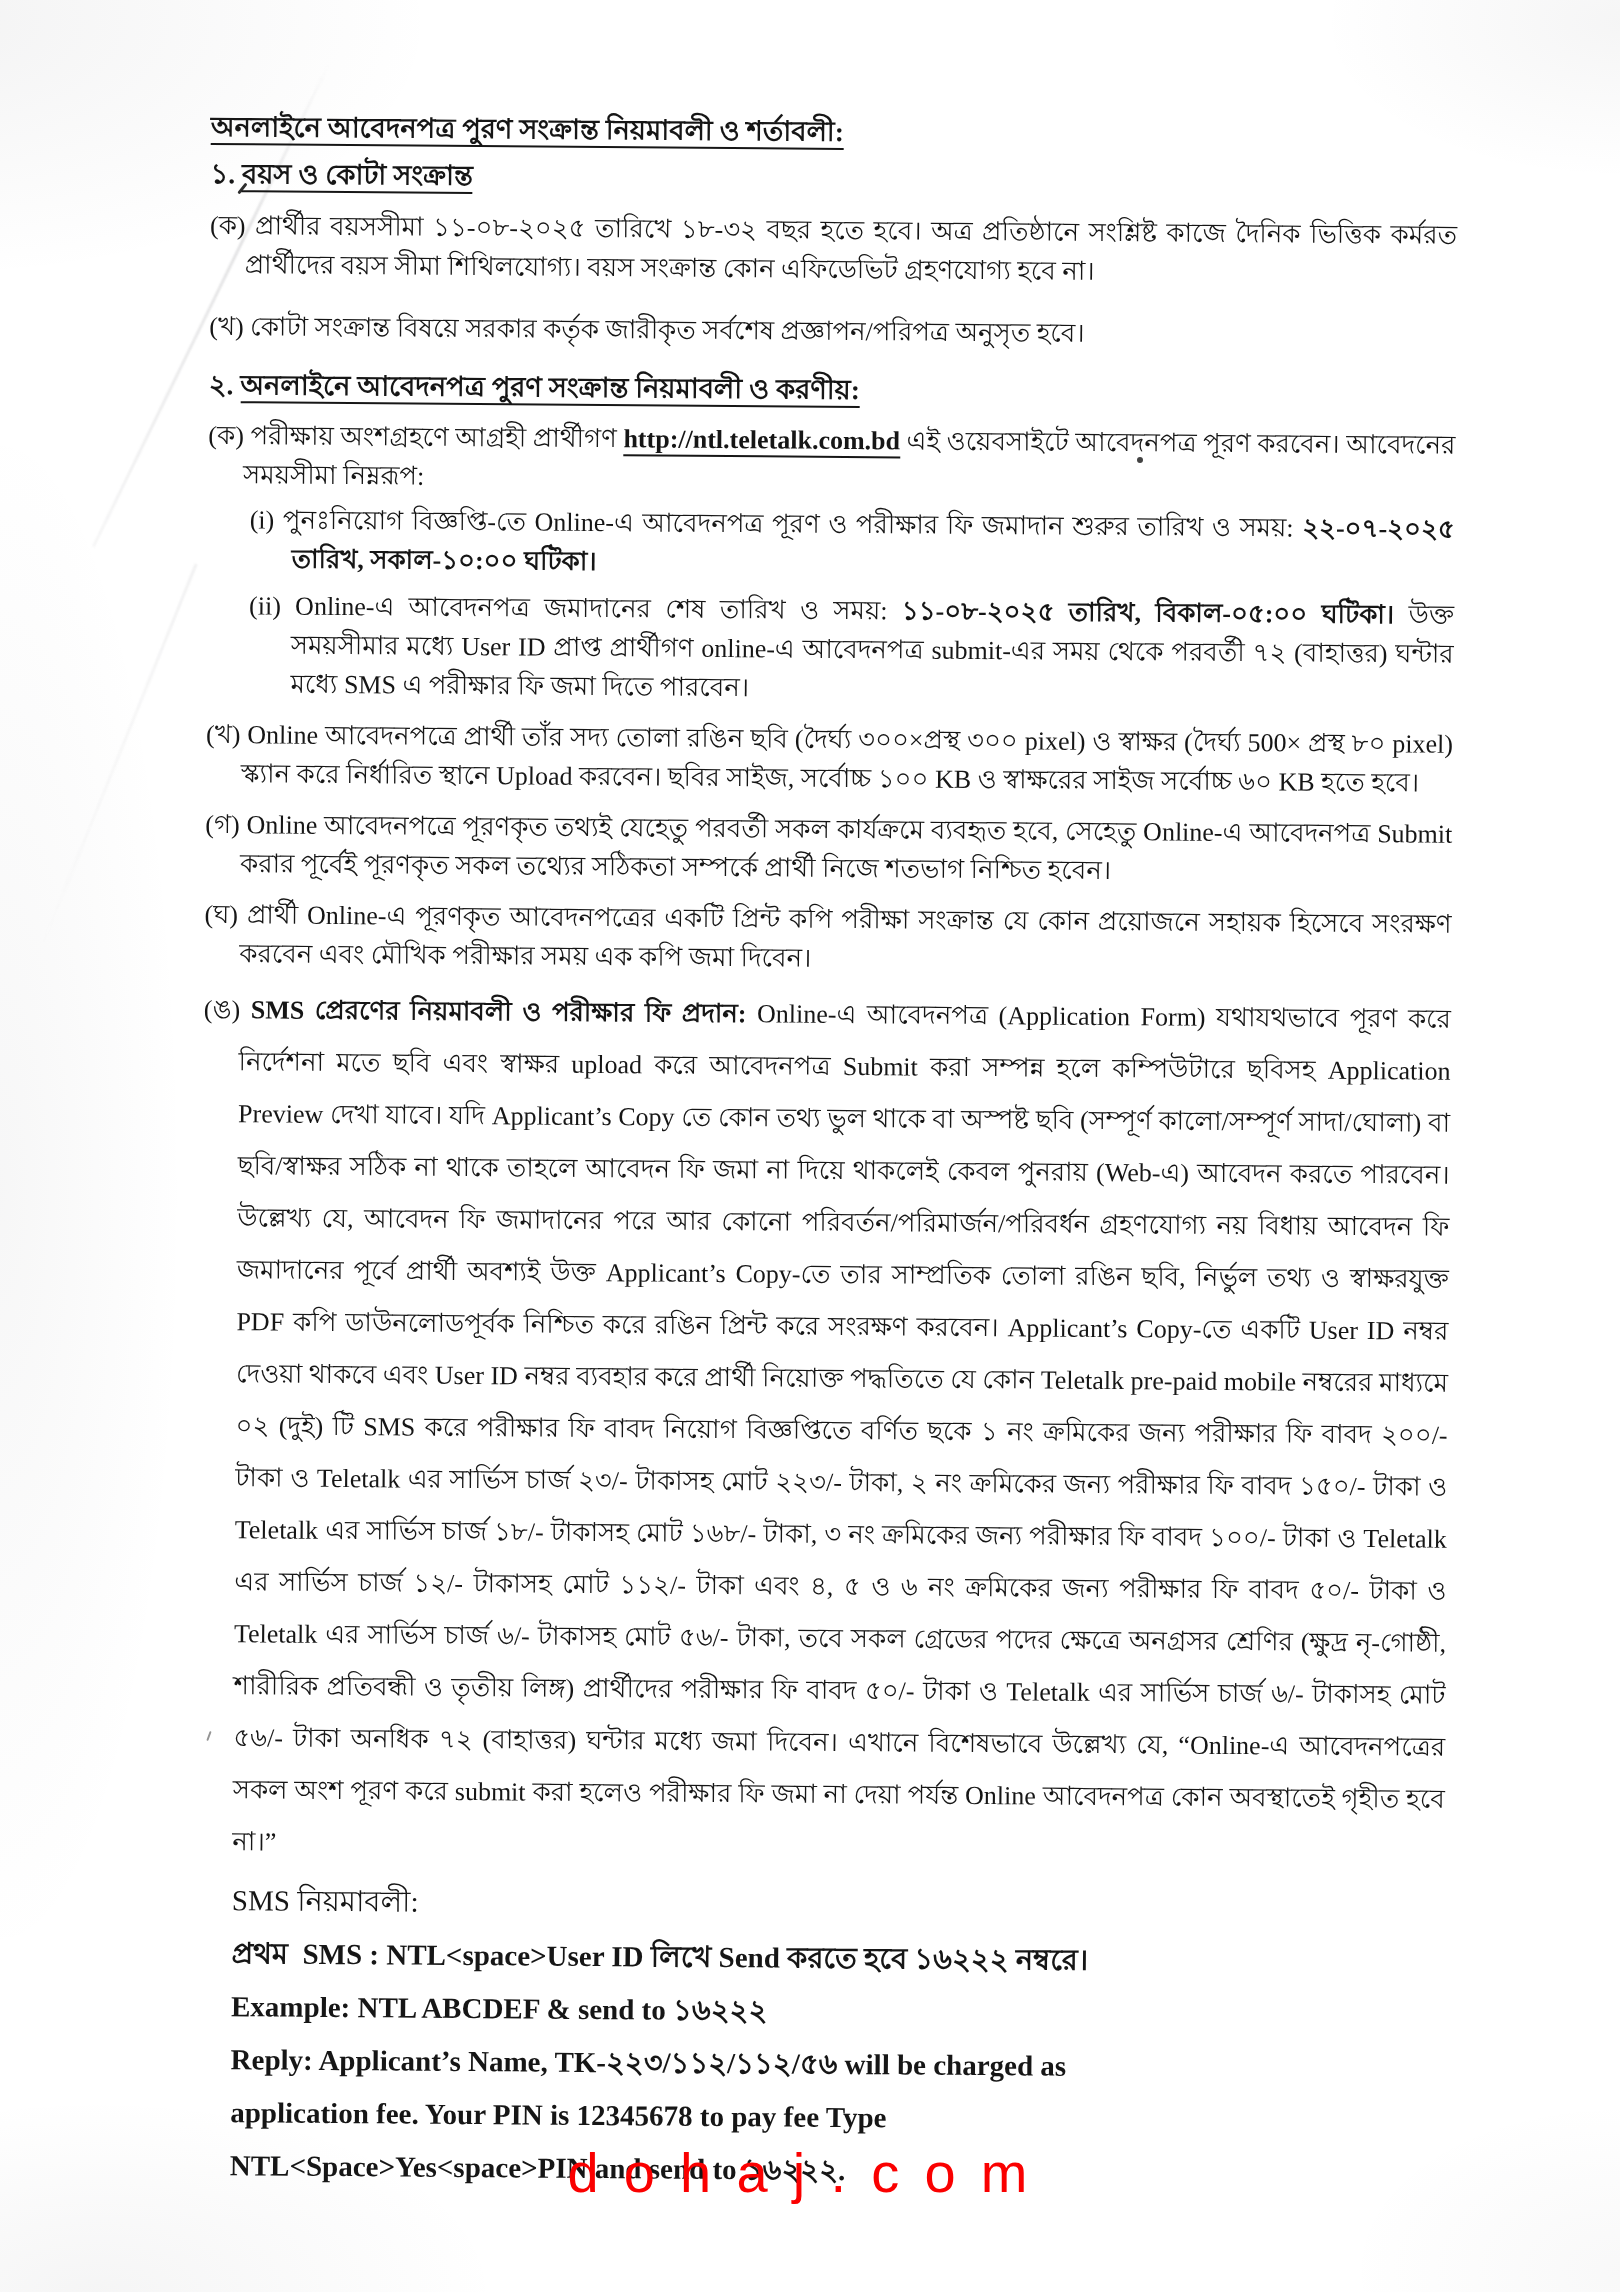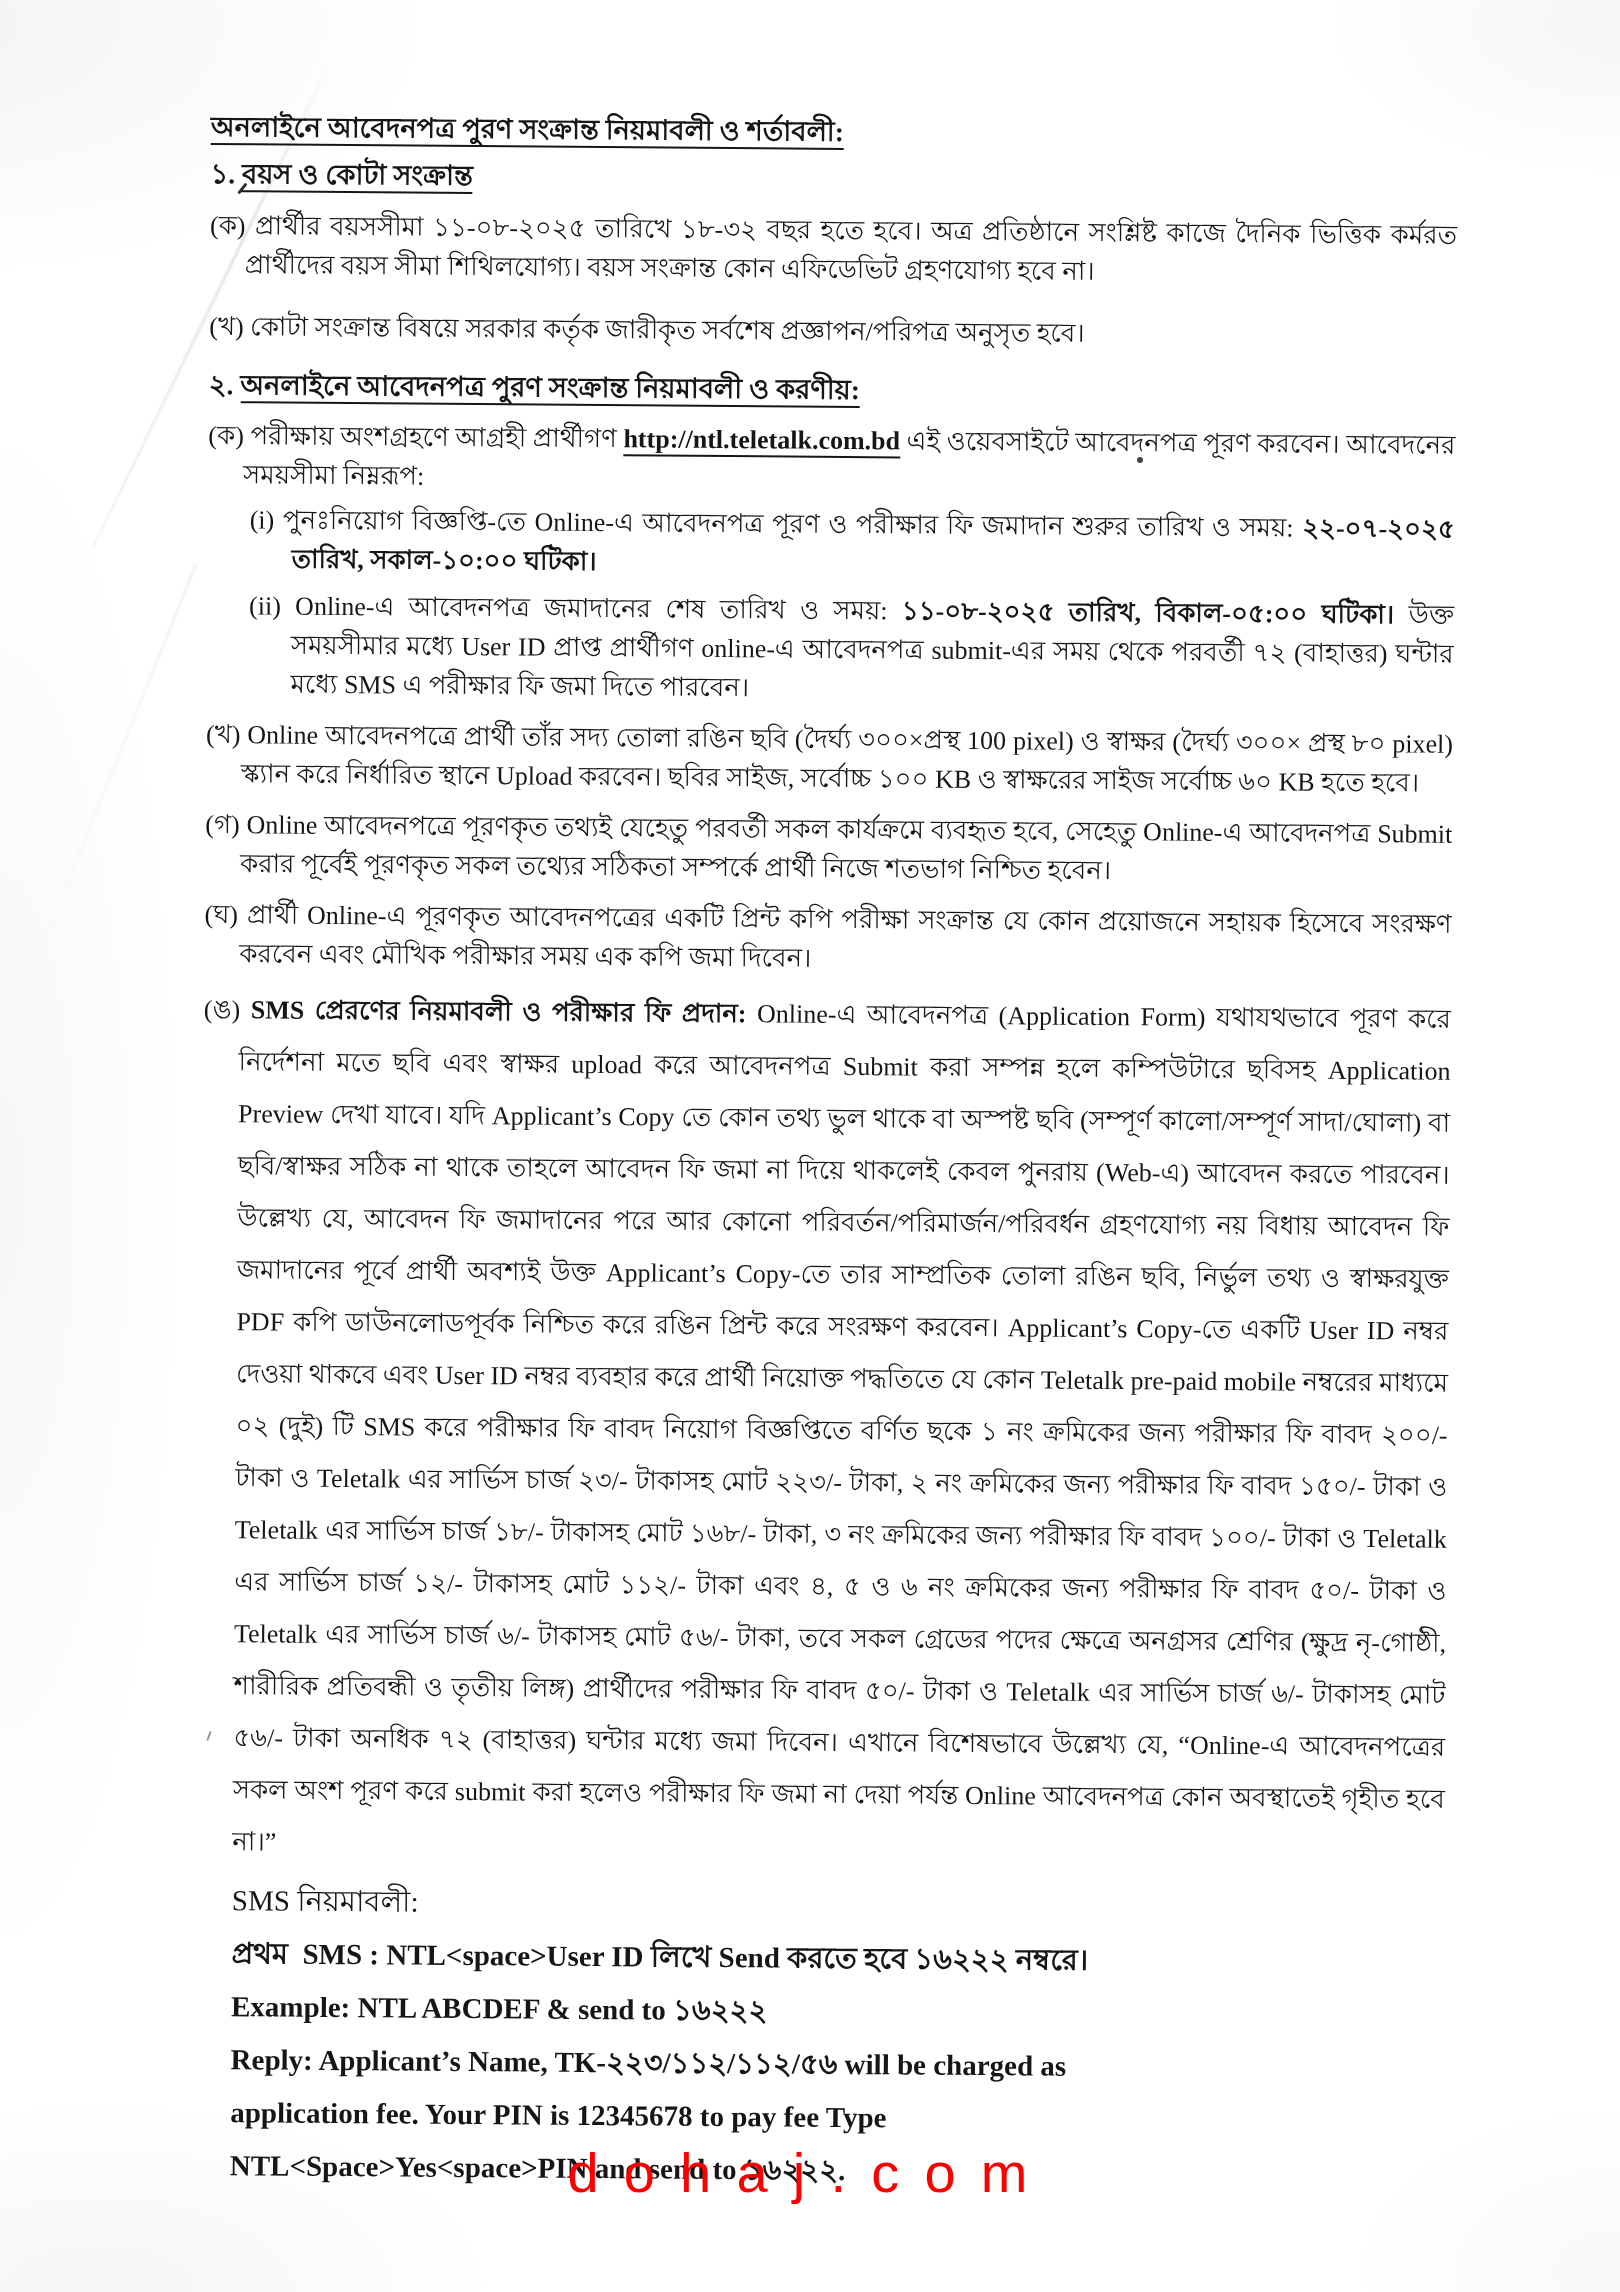--- a/index.html
+++ b/index.html
@@ -111,21 +111,21 @@
   <div class="para mb20"><span>(খ) কোটা সংক্রান্ত বিষয়ে সরকার কর্তৃক জারীকৃত সর্বশেষ প্রজ্ঞাপন/পরিপত্র অনুসৃত হবে।</span></div>
 
   <div class="h h2"><span class="b">২. </span><span class="b u">অনলাইনে আবেদনপত্র পুরণ সংক্রান্ত নিয়মাবলী ও করণীয়:</span></div>
 
   <div class="para mb6"><span>(ক) পরীক্ষায় অংশগ্রহণে আগ্রহী প্রার্থীগণ </span><span class="b u">http://ntl.teletalk.com.bd</span><span> এই ওয়েবসাইটে আবেদনপত্র পূরণ করবেন। আবেদনের সময়সীমা নিম্নরূপ:</span></div>
 
   <div class="sub"><span>(i) পুনঃনিয়োগ বিজ্ঞপ্তি-তে Online-এ আবেদনপত্র পূরণ ও পরীক্ষার ফি জমাদান শুরুর তারিখ ও সময়: </span><span class="b">২২-০৭-২০২৫ তারিখ, সকাল-১০:০০ ঘটিকা।</span></div>
 
   <div class="sub mb12"><span>(ii) Online-এ আবেদনপত্র জমাদানের শেষ তারিখ ও সময়: </span><span class="b">১১-০৮-২০২৫ তারিখ, বিকাল-০৫:০০ ঘটিকা।</span><span> উক্ত সময়সীমার মধ্যে User ID প্রাপ্ত প্রার্থীগণ online-এ আবেদনপত্র submit-এর সময় থেকে পরবর্তী ৭২ (বাহাত্তর) ঘন্টার মধ্যে SMS এ পরীক্ষার ফি জমা দিতে পারবেন।</span></div>
 
-  <div class="para mb12"><span>(খ) Online আবেদনপত্রে প্রার্থী তাঁর সদ্য তোলা রঙিন ছবি (দৈর্ঘ্য ৩০০×প্রস্থ 100 pixel) ও স্বাক্ষর (দৈর্ঘ্য ৩০০× প্রস্থ ৮০ pixel) স্ক্যান করে নির্ধারিত স্থানে Upload করবেন। ছবির সাইজ, সর্বোচ্চ ১০০ KB ও স্বাক্ষরের সাইজ সর্বোচ্চ ৬০ KB হতে হবে।</span></div>
+  <div class="para mb12"><span>(খ) Online আবেদনপত্রে প্রার্থী তাঁর সদ্য তোলা রঙিন ছবি (দৈর্ঘ্য ৩০০×প্রস্থ ৩০০ pixel) ও স্বাক্ষর (দৈর্ঘ্য 500× প্রস্থ ৮০ pixel) স্ক্যান করে নির্ধারিত স্থানে Upload করবেন। ছবির সাইজ, সর্বোচ্চ ১০০ KB ও স্বাক্ষরের সাইজ সর্বোচ্চ ৬০ KB হতে হবে।</span></div>
 
   <div class="para mb12"><span>(গ) Online আবেদনপত্রে পূরণকৃত তথ্যই যেহেতু পরবর্তী সকল কার্যক্রমে ব্যবহৃত হবে, সেহেতু Online-এ আবেদনপত্র Submit করার পূর্বেই পূরণকৃত সকল তথ্যের সঠিকতা সম্পর্কে প্রার্থী নিজে শতভাগ নিশ্চিত হবেন।</span></div>
 
   <div class="para mb12"><span>(ঘ) প্রার্থী Online-এ পূরণকৃত আবেদনপত্রের একটি প্রিন্ট কপি পরীক্ষা সংক্রান্ত যে কোন প্রয়োজনে সহায়ক হিসেবে সংরক্ষণ করবেন এবং মৌখিক পরীক্ষার সময় এক কপি জমা দিবেন।</span></div>
 
   <div class="para loose"><span>(ঙ) </span><span class="b">SMS প্রেরণের নিয়মাবলী ও পরীক্ষার ফি প্রদান:</span><span> Online-এ আবেদনপত্র (Application Form) যথাযথভাবে পূরণ করে নির্দেশনা মতে ছবি এবং স্বাক্ষর upload করে আবেদনপত্র Submit করা সম্পন্ন হলে কম্পিউটারে ছবিসহ Application Preview দেখা যাবে। যদি Applicant’s Copy তে কোন তথ্য ভুল থাকে বা অস্পষ্ট ছবি (সম্পূর্ণ কালো/সম্পূর্ণ সাদা/ঘোলা) বা ছবি/স্বাক্ষর সঠিক না থাকে তাহলে আবেদন ফি জমা না দিয়ে থাকলেই কেবল পুনরায় (Web-এ) আবেদন করতে পারবেন। উল্লেখ্য যে, আবেদন ফি জমাদানের পরে আর কোনো পরিবর্তন/পরিমার্জন/পরিবর্ধন গ্রহণযোগ্য নয় বিধায় আবেদন ফি জমাদানের পূর্বে প্রার্থী অবশ্যই উক্ত Applicant’s Copy-তে তার সাম্প্রতিক তোলা রঙিন ছবি, নির্ভুল তথ্য ও স্বাক্ষরযুক্ত PDF কপি ডাউনলোডপূর্বক নিশ্চিত করে রঙিন প্রিন্ট করে সংরক্ষণ করবেন। Applicant’s Copy-তে একটি User ID নম্বর দেওয়া থাকবে এবং User ID নম্বর ব্যবহার করে প্রার্থী নিয়োক্ত পদ্ধতিতে যে কোন Teletalk pre-paid mobile নম্বরের মাধ্যমে ০২ (দুই) টি SMS করে পরীক্ষার ফি বাবদ নিয়োগ বিজ্ঞপ্তিতে বর্ণিত ছকে ১ নং ক্রমিকের জন্য পরীক্ষার ফি বাবদ ২০০/- টাকা ও Teletalk এর সার্ভিস চার্জ ২৩/- টাকাসহ মোট ২২৩/- টাকা, ২ নং ক্রমিকের জন্য পরীক্ষার ফি বাবদ ১৫০/- টাকা ও Teletalk এর সার্ভিস চার্জ ১৮/- টাকাসহ মোট ১৬৮/- টাকা, ৩ নং ক্রমিকের জন্য পরীক্ষার ফি বাবদ ১০০/- টাকা ও Teletalk এর সার্ভিস চার্জ ১২/- টাকাসহ মোট ১১২/- টাকা এবং ৪, ৫ ও ৬ নং ক্রমিকের জন্য পরীক্ষার ফি বাবদ ৫০/- টাকা ও Teletalk এর সার্ভিস চার্জ ৬/- টাকাসহ মোট ৫৬/- টাকা, তবে সকল গ্রেডের পদের ক্ষেত্রে অনগ্রসর শ্রেণির (ক্ষুদ্র নৃ-গোষ্ঠী, শারীরিক প্রতিবন্ধী ও তৃতীয় লিঙ্গ) প্রার্থীদের পরীক্ষার ফি বাবদ ৫০/- টাকা ও Teletalk এর সার্ভিস চার্জ ৬/- টাকাসহ মোট ৫৬/- টাকা অনধিক ৭২ (বাহাত্তর) ঘন্টার মধ্যে জমা দিবেন। এখানে বিশেষভাবে উল্লেখ্য যে, “Online-এ আবেদনপত্রের সকল অংশ পূরণ করে submit করা হলেও পরীক্ষার ফি জমা না দেয়া পর্যন্ত Online আবেদনপত্র কোন অবস্থাতেই গৃহীত হবে না।”</span></div>
 
   <div class="sms-block">
     <div class="sms-line"><span>SMS নিয়মাবলী:</span></div>
     <div class="sms-line"><span class="b">প্রথম  SMS : NTL&lt;space&gt;User ID লিখে Send করতে হবে ১৬২২২ নম্বরে।</span></div>

